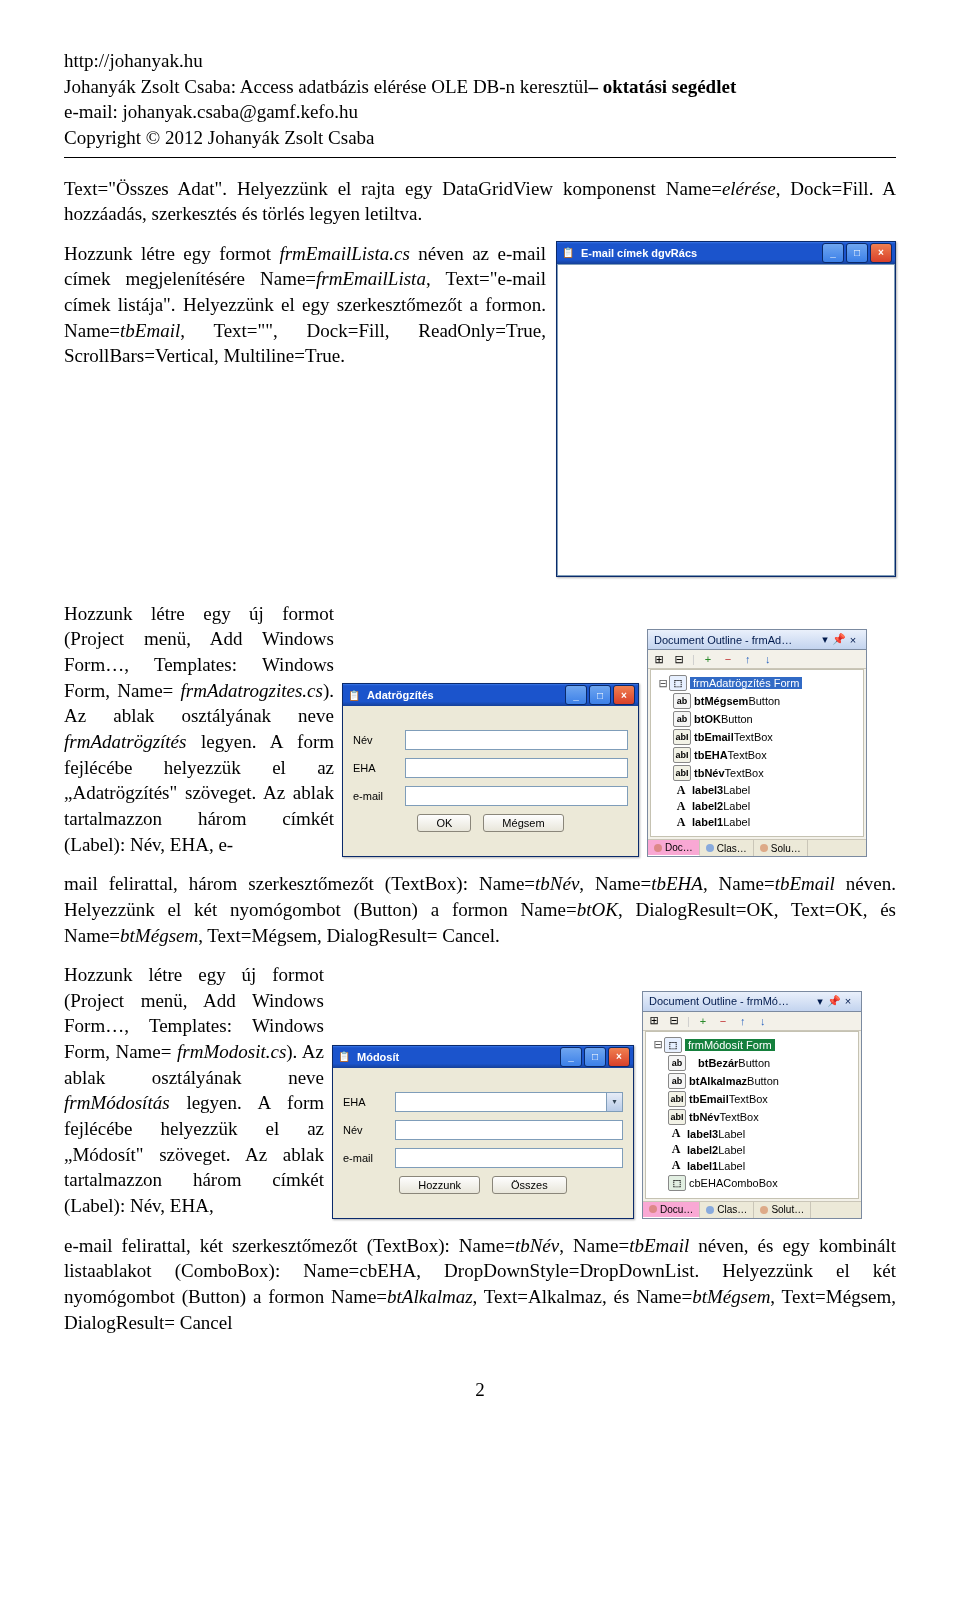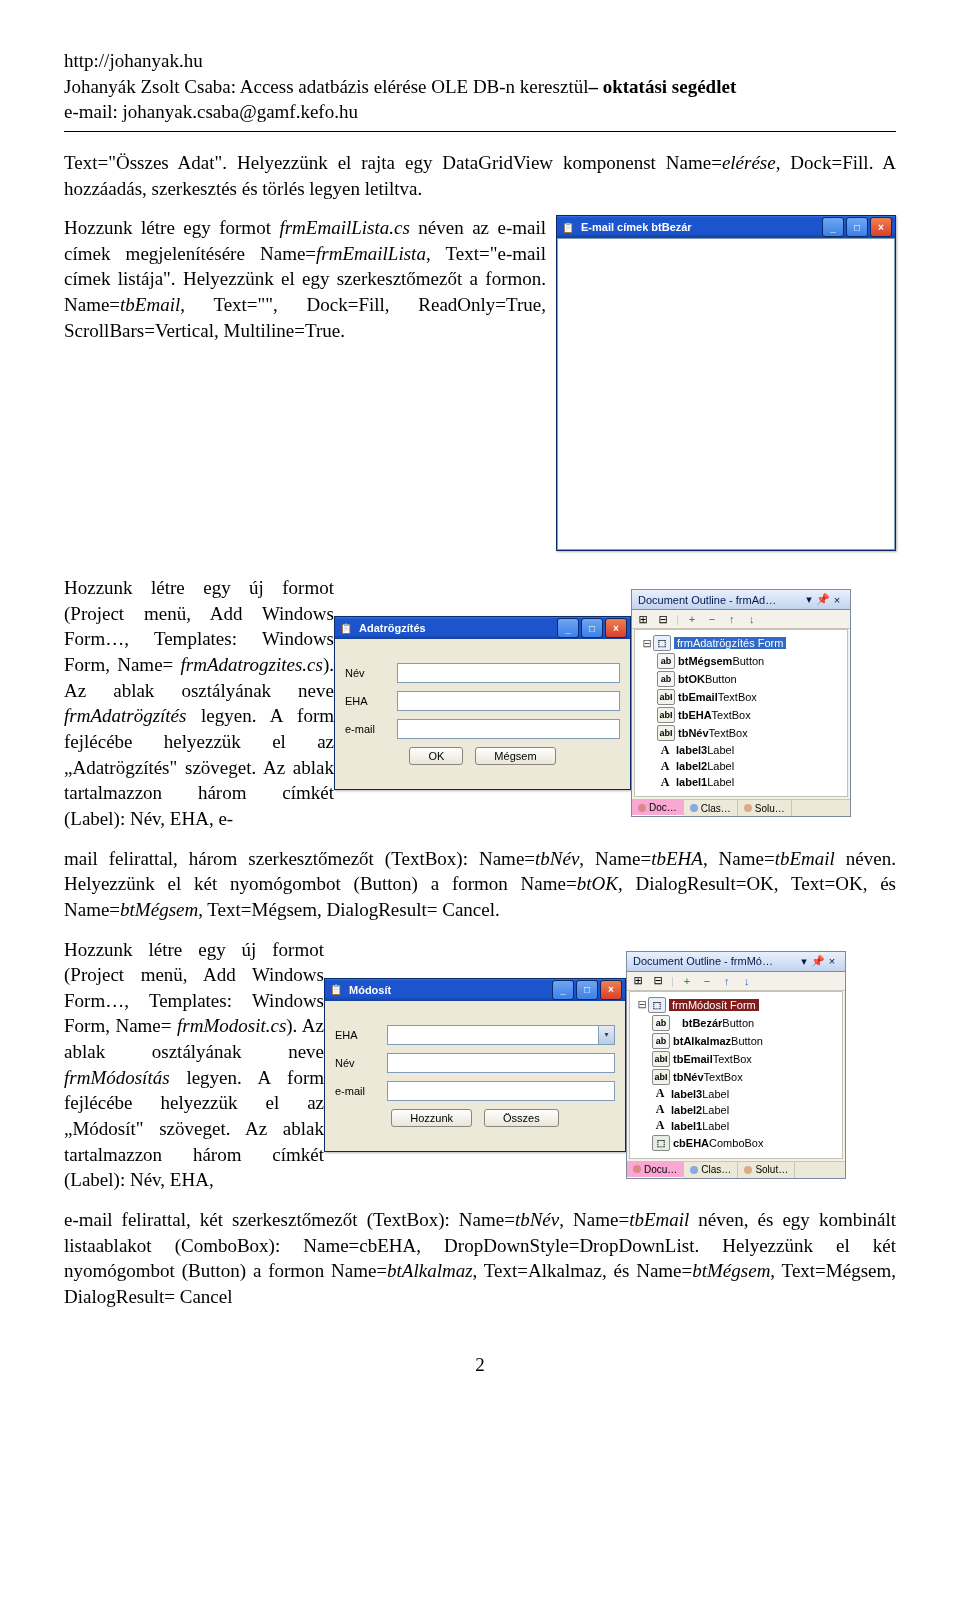--- a/index.html
+++ b/index.html
@@ -11,21 +11,21 @@
     width: 960px;
     box-sizing: border-box;
     background: #fff;
   }
   .header-line { margin: 0; line-height: 1.35; }
   .bold { font-weight: bold; }
   .italic { font-style: italic; }
   hr.sep { border: none; border-top: 1.5px solid #000; margin: 6px 0 18px 0; }
   p { margin: 0 0 14px 0; line-height: 1.35; text-align: justify; }
   .fig-row1 { display: flex; gap: 10px; margin: 10px 0 24px 0; align-items: flex-start; }
-  .fig-row2 { display: flex; margin: 6px 0 14px 0; align-items: center; }
+  .fig-row2 { display: flex; gap: 8px; margin: 6px 0 14px 0; align-items: flex-end; }
   .flow-text { flex: 1; min-width: 0; }
 
   
   .win {
     font-family: Tahoma, Arial, sans-serif;
     font-size: 11px;
     border: 1px solid #0a2a6b;
     background: #ece9d8;
     box-shadow: 1px 1px 2px rgba(0,0,0,0.3);
   }
@@ -132,37 +132,38 @@
 </style>
 </head>
 <body>
 
 <div>
   <p class="header-line">http://johanyak.hu</p>
   <p class="header-line">
     <span>Johanyák Zsolt Csaba: </span><span>Access adatbázis elérése OLE DB-n keresztül</span><span class="bold">– oktatási segédlet</span>
   </p>
   <p class="header-line">e-mail: johanyak.csaba@gamf.kefo.hu</p>
+  <p class="header-line">Copyright © 2012 Johanyák Zsolt Csaba</p>
 </div>
 <hr class="sep">
 
 <p>
   <span>Text="Összes Adat". Helyezzünk el rajta egy DataGridView komponenst Name=</span><span class="italic">elérése</span><span>, Dock=Fill. A hozzáadás, szerkesztés és törlés legyen letiltva.</span>
 </p>
 
 <div class="fig-row1">
   <div class="flow-text">
     <p style="text-align:justify;">
       <span>Hozzunk létre egy formot </span><span class="italic">frmEmailLista.cs</span><span> néven az e-mail címek megjelenítésére Name=</span><span class="italic">frmEmailLista</span><span>, Text="e-mail címek listája". Helyezzünk el egy szerkesztőmezőt a formon. Name=</span><span class="italic">tbEmail</span><span>, Text="", Dock=Fill, ReadOnly=True, ScrollBars=Vertical, Multiline=True.</span>
     </p>
   </div>
   <div class="win" style="width:338px;">
     <div class="titlebar">
       <span class="icon-slot">📋</span>
-      <span>E-mail címek btBezár</span>
+      <span>E-mail címek dgvRács</span>
       <span class="spacer"></span>
       <span class="winbtn">_</span>
       <span class="winbtn">□</span>
       <span class="winbtn close">×</span>
     </div>
     <div class="client" style="padding:0;">
       <div class="bigtext"></div>
     </div>
   </div>
 </div>
@@ -343,21 +344,21 @@
       <span style="color:#ccc;">|</span>
       <span class="tbicon" style="color:#2a8a2a;">+</span>
       <span class="tbicon" style="color:#c03030;">−</span>
       <span class="tbicon" style="color:#2a64c0;">↑</span>
       <span class="tbicon" style="color:#2a64c0;">↓</span>
     </div>
     <div class="tree">
       <div class="tree-row">
         <span class="twisty">⊟</span>
         <span class="kindicon form">⬚</span>
-        <span class="sel" style="background:#7f1d1d;color:#fff;padding:0 3px;">frmMódosít Form</span>
+        <span class="sel" style="background:#15803d;color:#fff;padding:0 3px;">frmMódosít Form</span>
       </div>
       <div id="treeM">
           <div class="tree-row indent1">
             <span class="kindicon btn">ab</span>
             <span style="font-weight: bold; margin-left: 9px;">btBezár </span>
             <span>Button</span>
           </div>
           <div class="tree-row indent1">
             <span class="kindicon btn">ab</span>
             <span style="font-weight: bold;">btAlkalmaz </span>
@@ -383,21 +384,21 @@
             <span style="font-weight: bold;">label2 </span>
             <span>Label</span>
           </div>
           <div class="tree-row indent1">
             <span class="kindicon lbl">A</span>
             <span style="font-weight: bold;">label1 </span>
             <span>Label</span>
           </div>
           <div class="tree-row indent1">
             <span class="kindicon cmb">⬚</span>
-            <span style="font-weight: bold;">cbEHA </span>
+            <span style="font-weight: normal;">cbEHA </span>
             <span>ComboBox</span>
           </div>
         </div>
     </div>
     <div class="tabs">
       <div class="tab active">
           <span class="dot" style="background:#d88;"></span>
           <span>Docu…</span>
         </div>
       <div class="tab">

